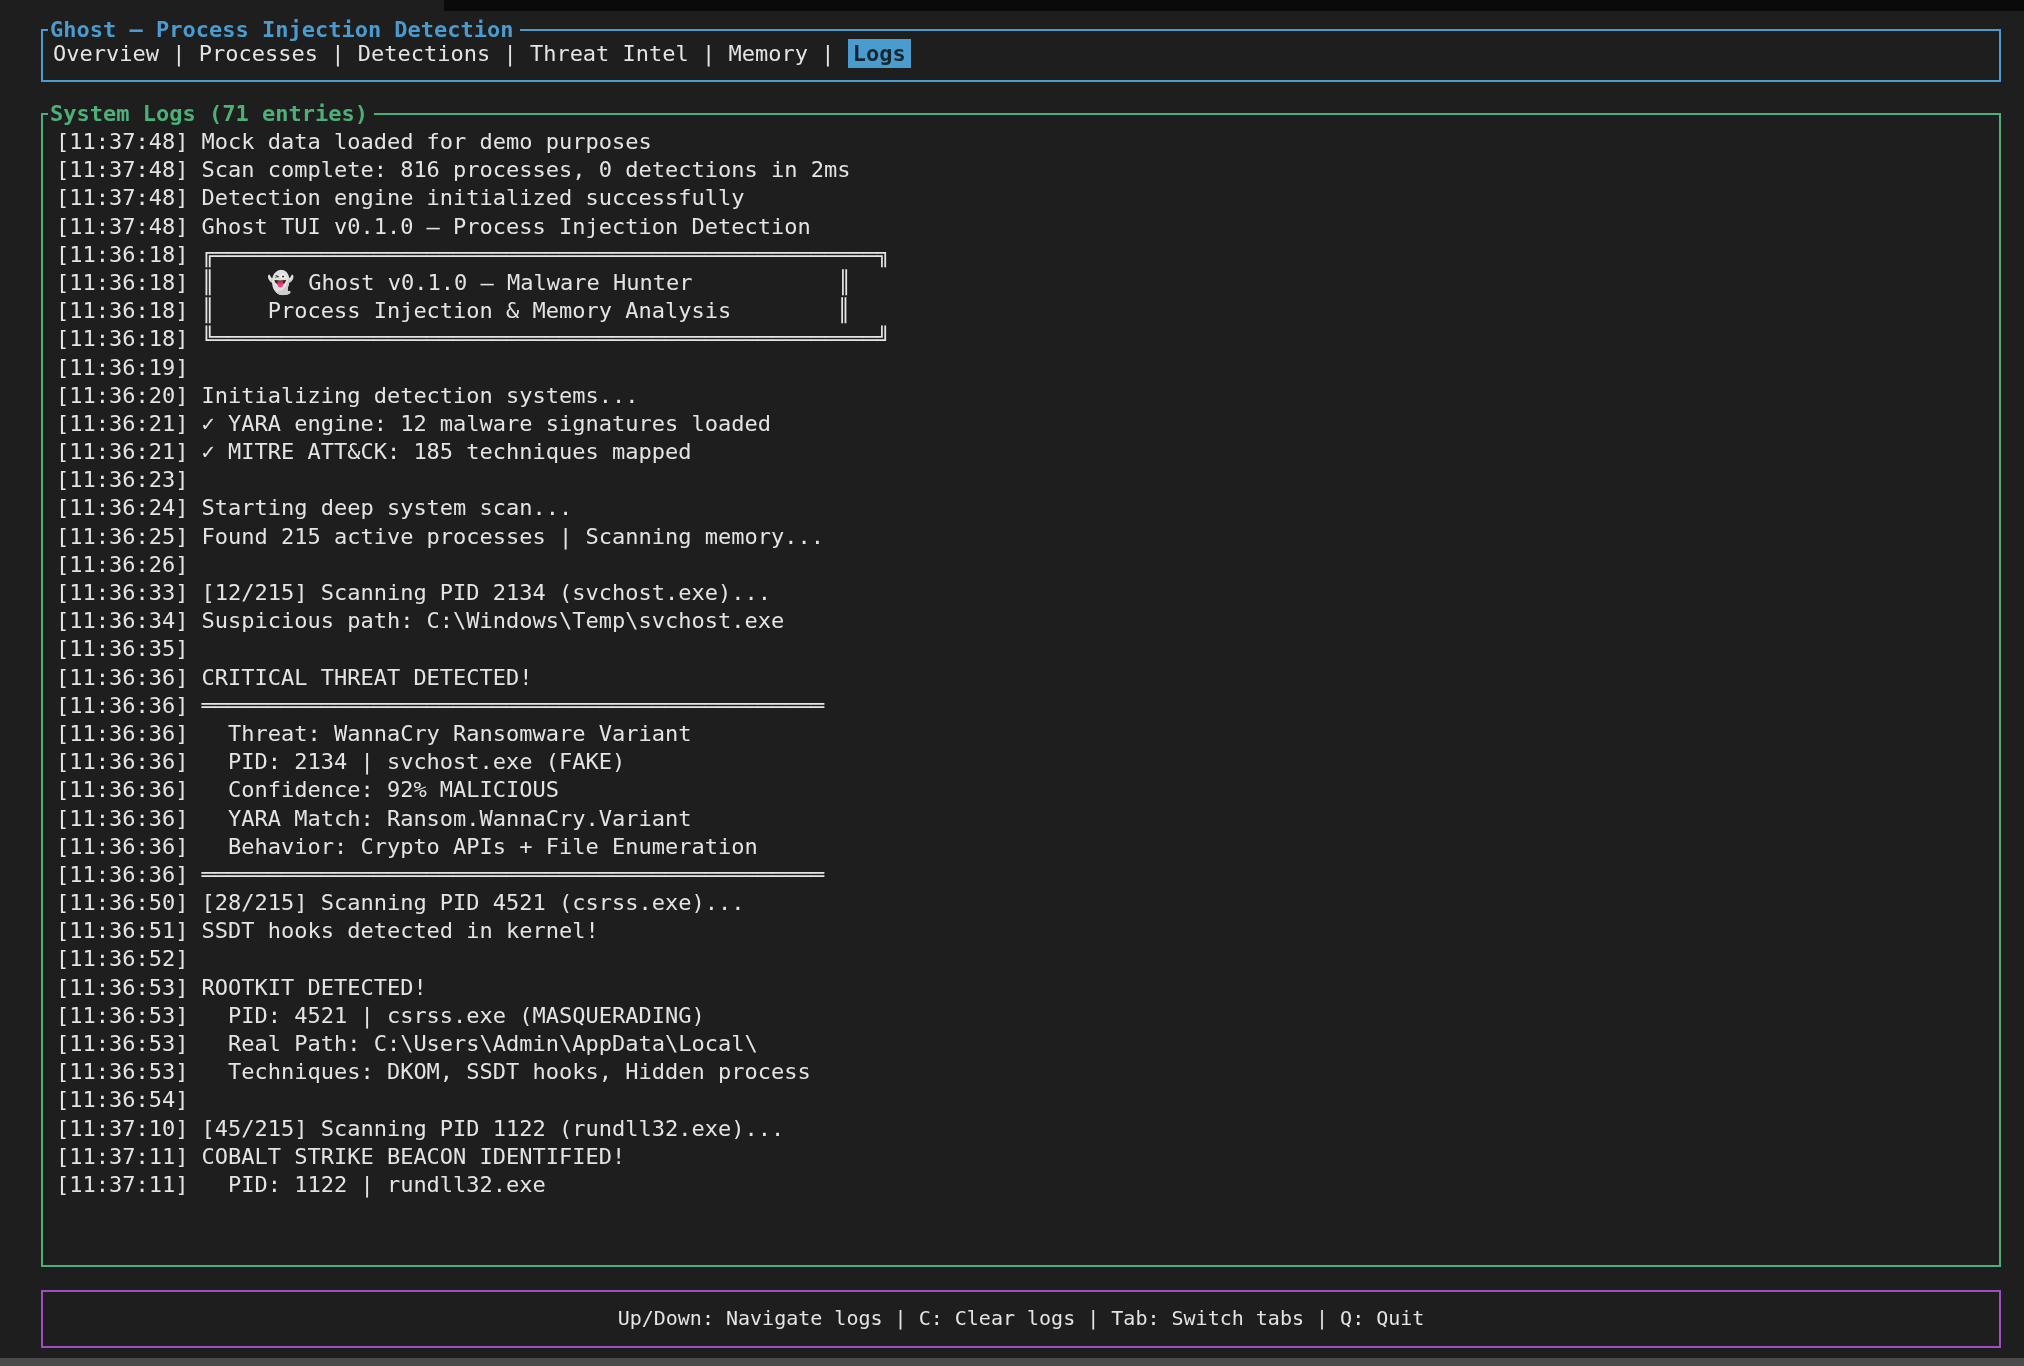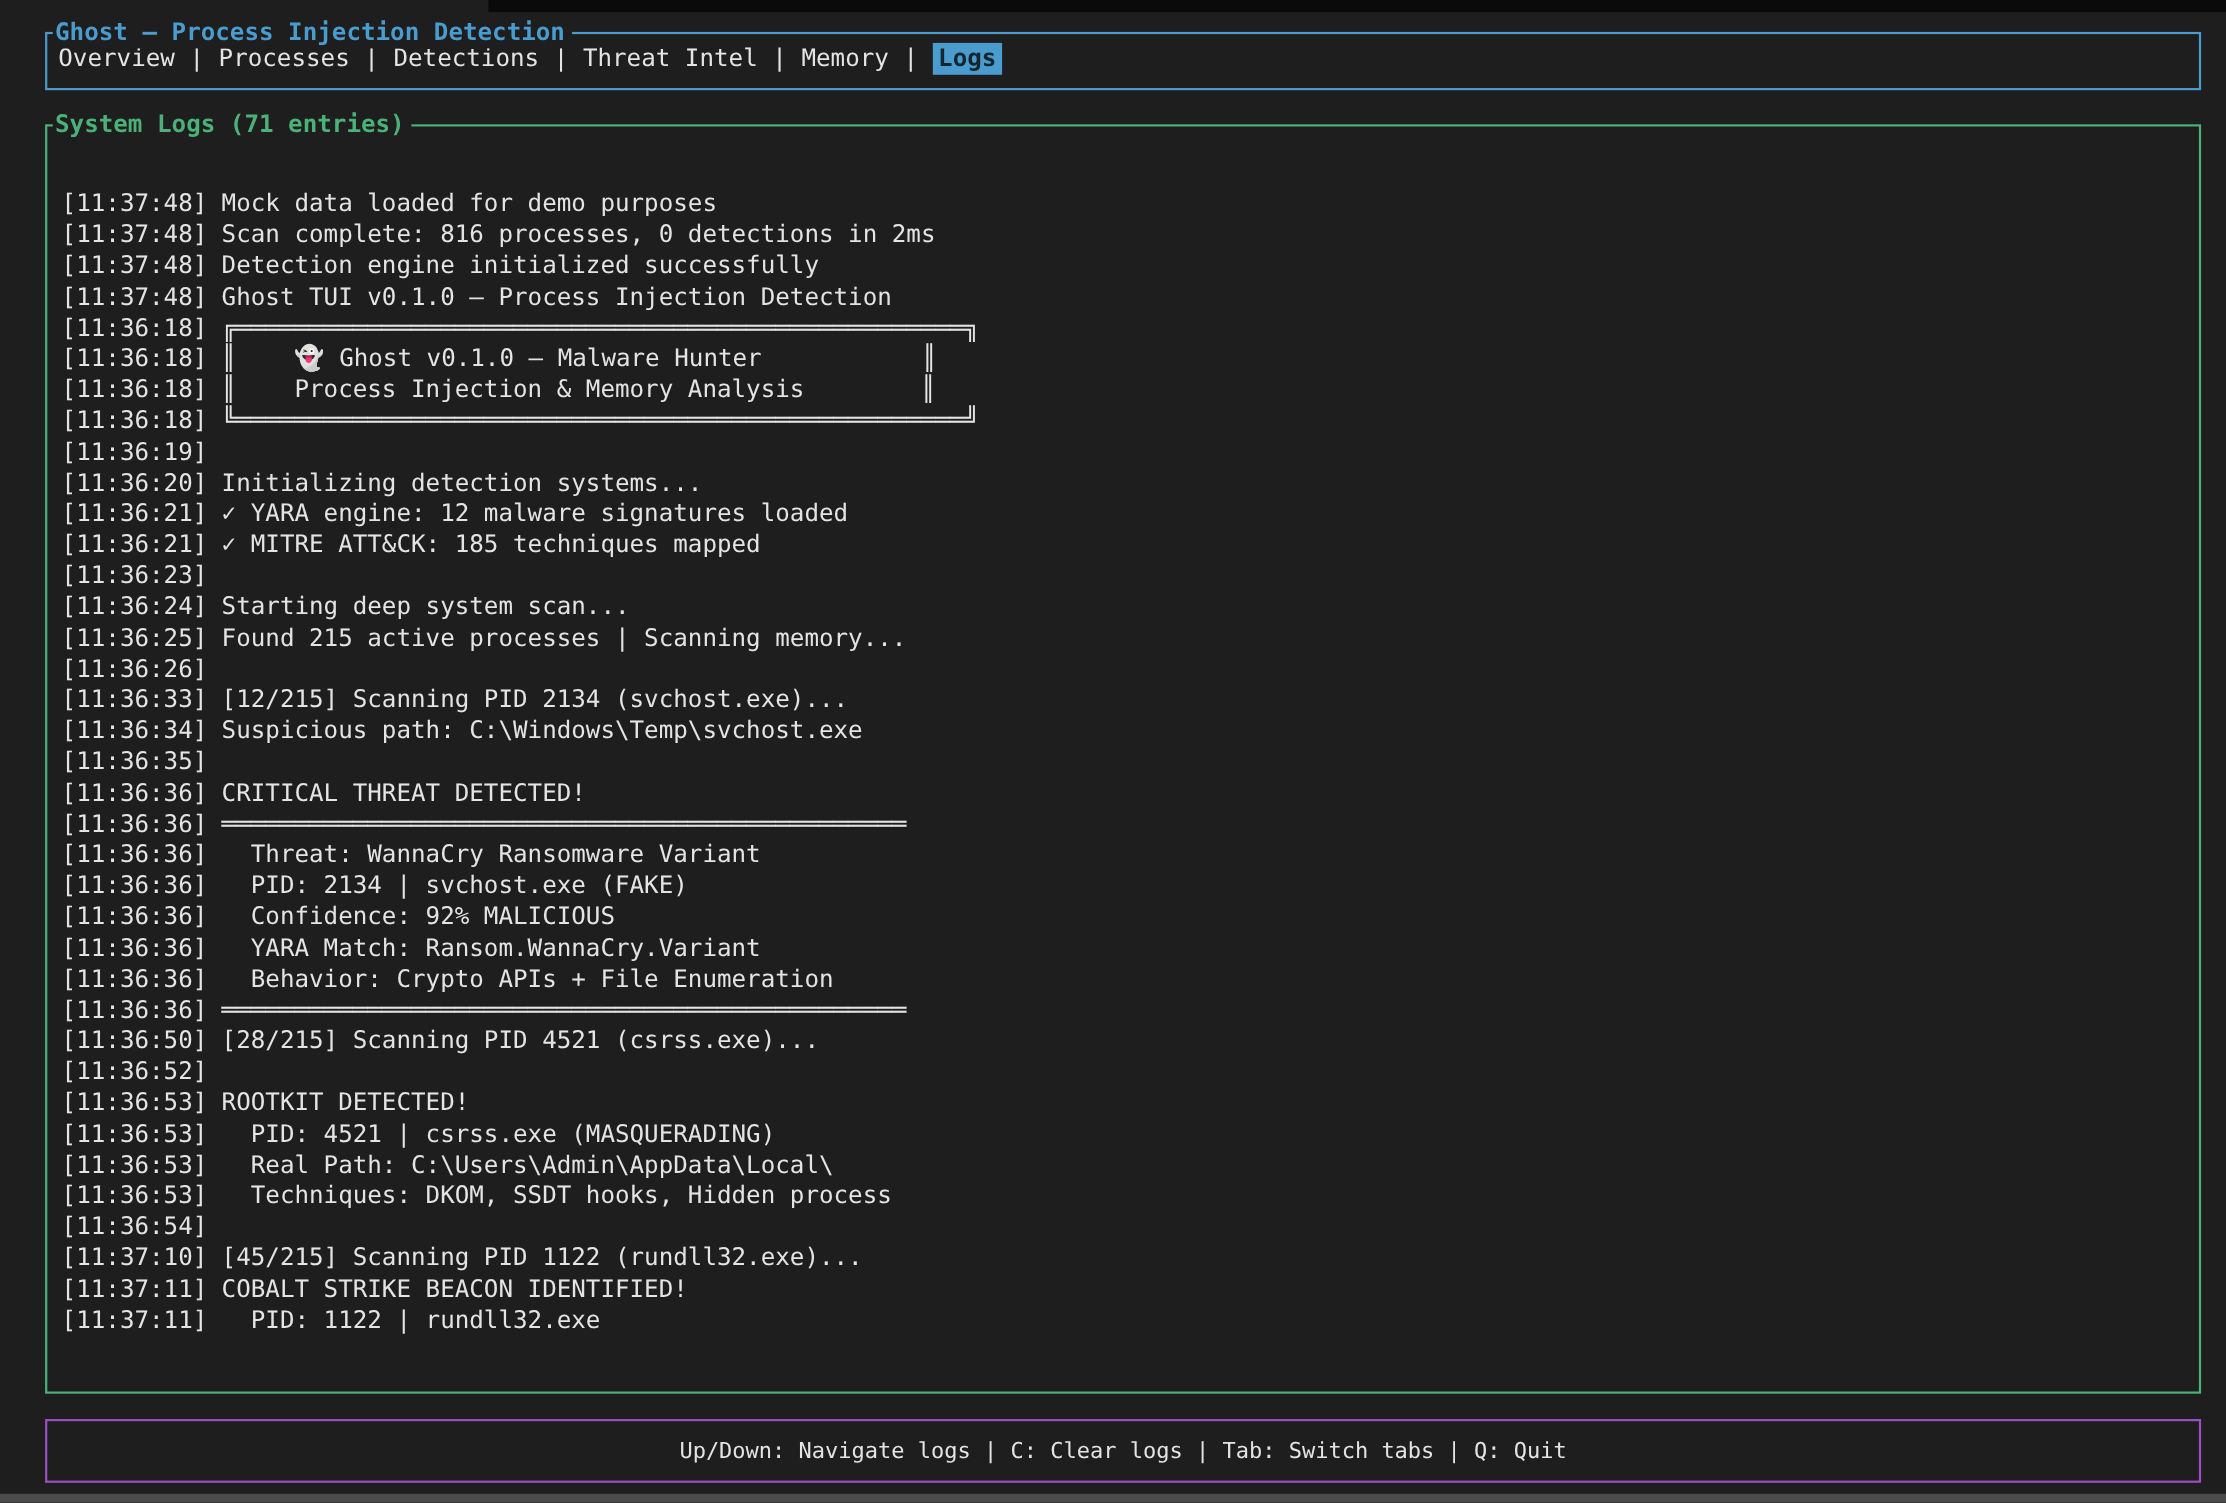--- a/index.html
+++ b/index.html
@@ -28,21 +28,21 @@
   
   .tab-panel{top:29px;height:49px;border-color:var(--accent_blue);}
   .tab-panel .panel-title{color:var(--accent_blue);}
   .tabs{padding-left:10px;font-size:22px;line-height:45px;white-space:pre;}
   .tab{color:var(--text);cursor:default;}
   .tab.active{background:var(--accent_blue);color:var(--selected_tab_text);font-weight:bold;padding:2px 5px;}
   .sep{color:var(--text);}
   
   .logs-panel{top:113px;height:1150px;border-color:var(--accent_green);}
   .logs-panel .panel-title{color:var(--accent_green);}
-  .log-list{padding:13px 0 16px 13px;overflow:hidden;height:calc(100% - 13px);margin-top:44px;}
+  .log-list{padding:13px 0 16px 13px;overflow:hidden;height:calc(100% - 13px);}
   .log-row{height:28.2px;line-height:28.2px;font-size:22px;white-space:pre;}
   .log-time{color:var(--text);margin-right:13px;}
   .log-text{color:var(--text);white-space:pre;}
   
   .help-panel{top:1290px;height:54px;border-color:var(--accent_purple);}
   .help-text{text-align:center;font-size:20px;line-height:52px;white-space:pre;}
   .bottom-strip{position:absolute;left:0;right:0;bottom:0;height:8px;background:var(--bottom_strip);}
 </style>
 </head>
 <body>
@@ -78,20 +78,21 @@
       <div class="log-row"><span class="log-time">[11:36:35]</span><span class="log-text"></span></div>
       <div class="log-row"><span class="log-time">[11:36:36]</span><span class="log-text">CRITICAL THREAT DETECTED!</span></div>
       <div class="log-row"><span class="log-time">[11:36:36]</span><span class="log-text">═══════════════════════════════════════════════</span></div>
       <div class="log-row"><span class="log-time">[11:36:36]</span><span class="log-text">  Threat: WannaCry Ransomware Variant</span></div>
       <div class="log-row"><span class="log-time">[11:36:36]</span><span class="log-text">  PID: 2134 | svchost.exe (FAKE)</span></div>
       <div class="log-row"><span class="log-time">[11:36:36]</span><span class="log-text">  Confidence: 92% MALICIOUS</span></div>
       <div class="log-row"><span class="log-time">[11:36:36]</span><span class="log-text">  YARA Match: Ransom.WannaCry.Variant</span></div>
       <div class="log-row"><span class="log-time">[11:36:36]</span><span class="log-text">  Behavior: Crypto APIs + File Enumeration</span></div>
       <div class="log-row"><span class="log-time">[11:36:36]</span><span class="log-text">═══════════════════════════════════════════════</span></div>
       <div class="log-row"><span class="log-time">[11:36:50]</span><span class="log-text">[28/215] Scanning PID 4521 (csrss.exe)...</span></div>
+      <div class="log-row"><span class="log-time">[11:36:51]</span><span class="log-text">SSDT hooks detected in kernel!</span></div>
       <div class="log-row"><span class="log-time">[11:36:52]</span><span class="log-text"></span></div>
       <div class="log-row"><span class="log-time">[11:36:53]</span><span class="log-text">ROOTKIT DETECTED!</span></div>
       <div class="log-row"><span class="log-time">[11:36:53]</span><span class="log-text">  PID: 4521 | csrss.exe (MASQUERADING)</span></div>
       <div class="log-row"><span class="log-time">[11:36:53]</span><span class="log-text">  Real Path: C:\Users\Admin\AppData\Local\</span></div>
       <div class="log-row"><span class="log-time">[11:36:53]</span><span class="log-text">  Techniques: DKOM, SSDT hooks, Hidden process</span></div>
       <div class="log-row"><span class="log-time">[11:36:54]</span><span class="log-text"></span></div>
       <div class="log-row"><span class="log-time">[11:37:10]</span><span class="log-text">[45/215] Scanning PID 1122 (rundll32.exe)...</span></div>
       <div class="log-row"><span class="log-time">[11:37:11]</span><span class="log-text">COBALT STRIKE BEACON IDENTIFIED!</span></div>
       <div class="log-row"><span class="log-time">[11:37:11]</span><span class="log-text">  PID: 1122 | rundll32.exe</span></div>
     </div>

